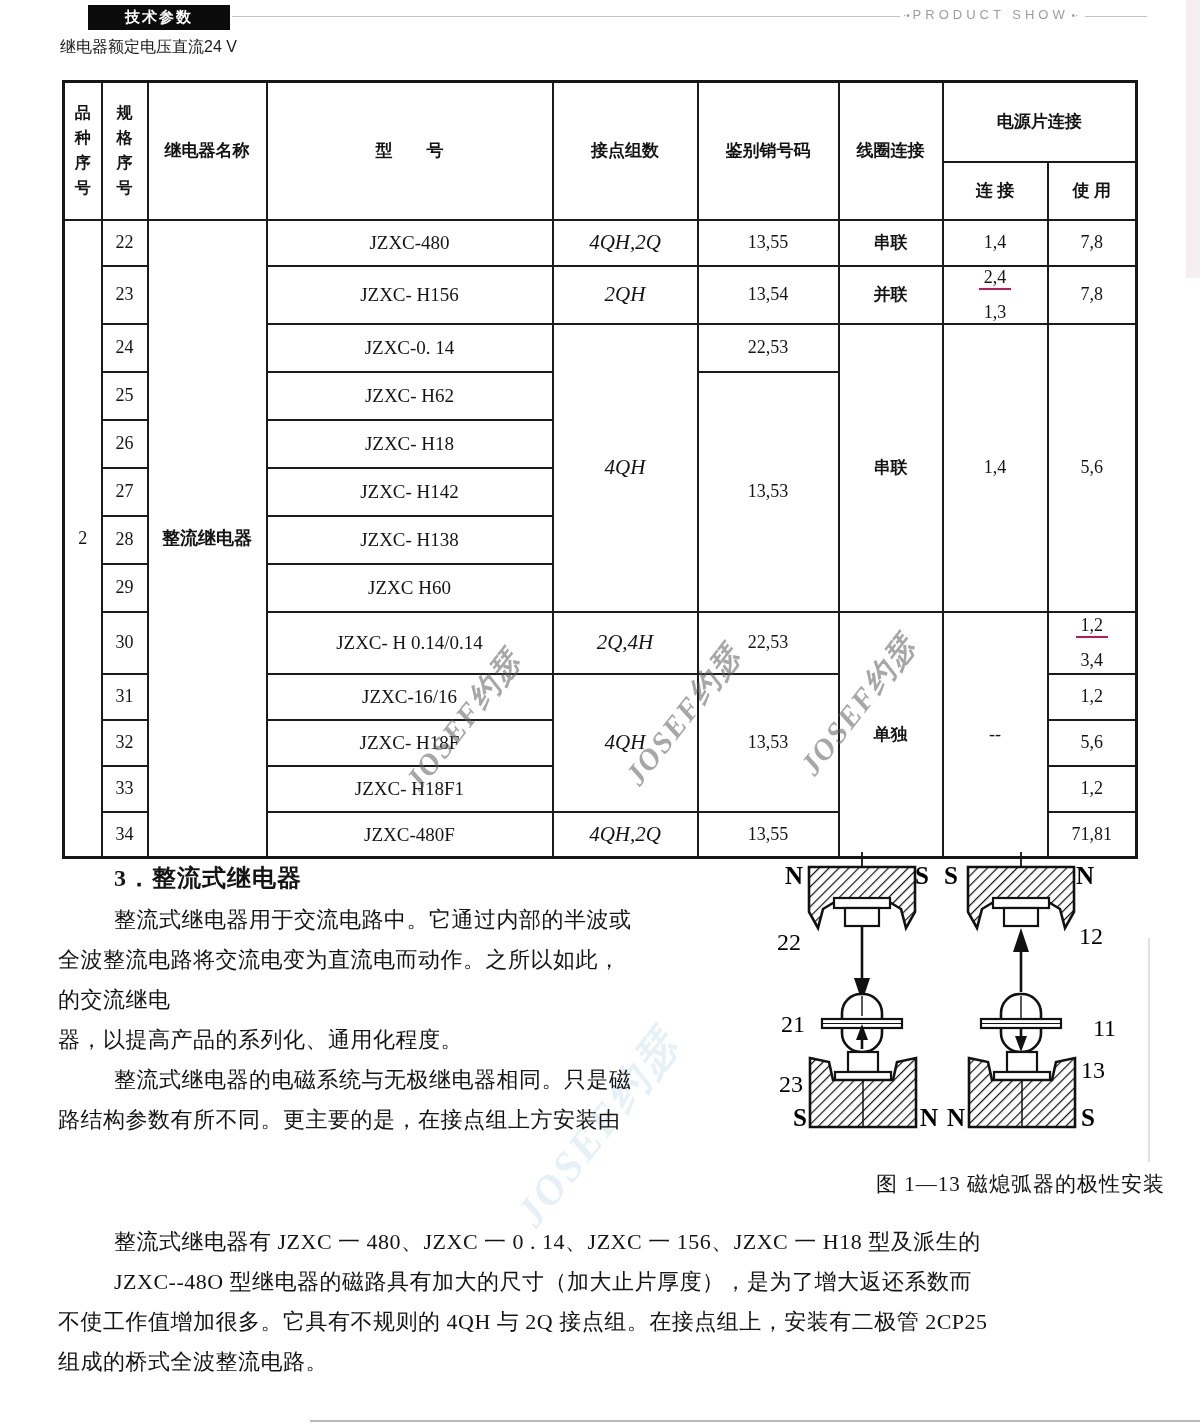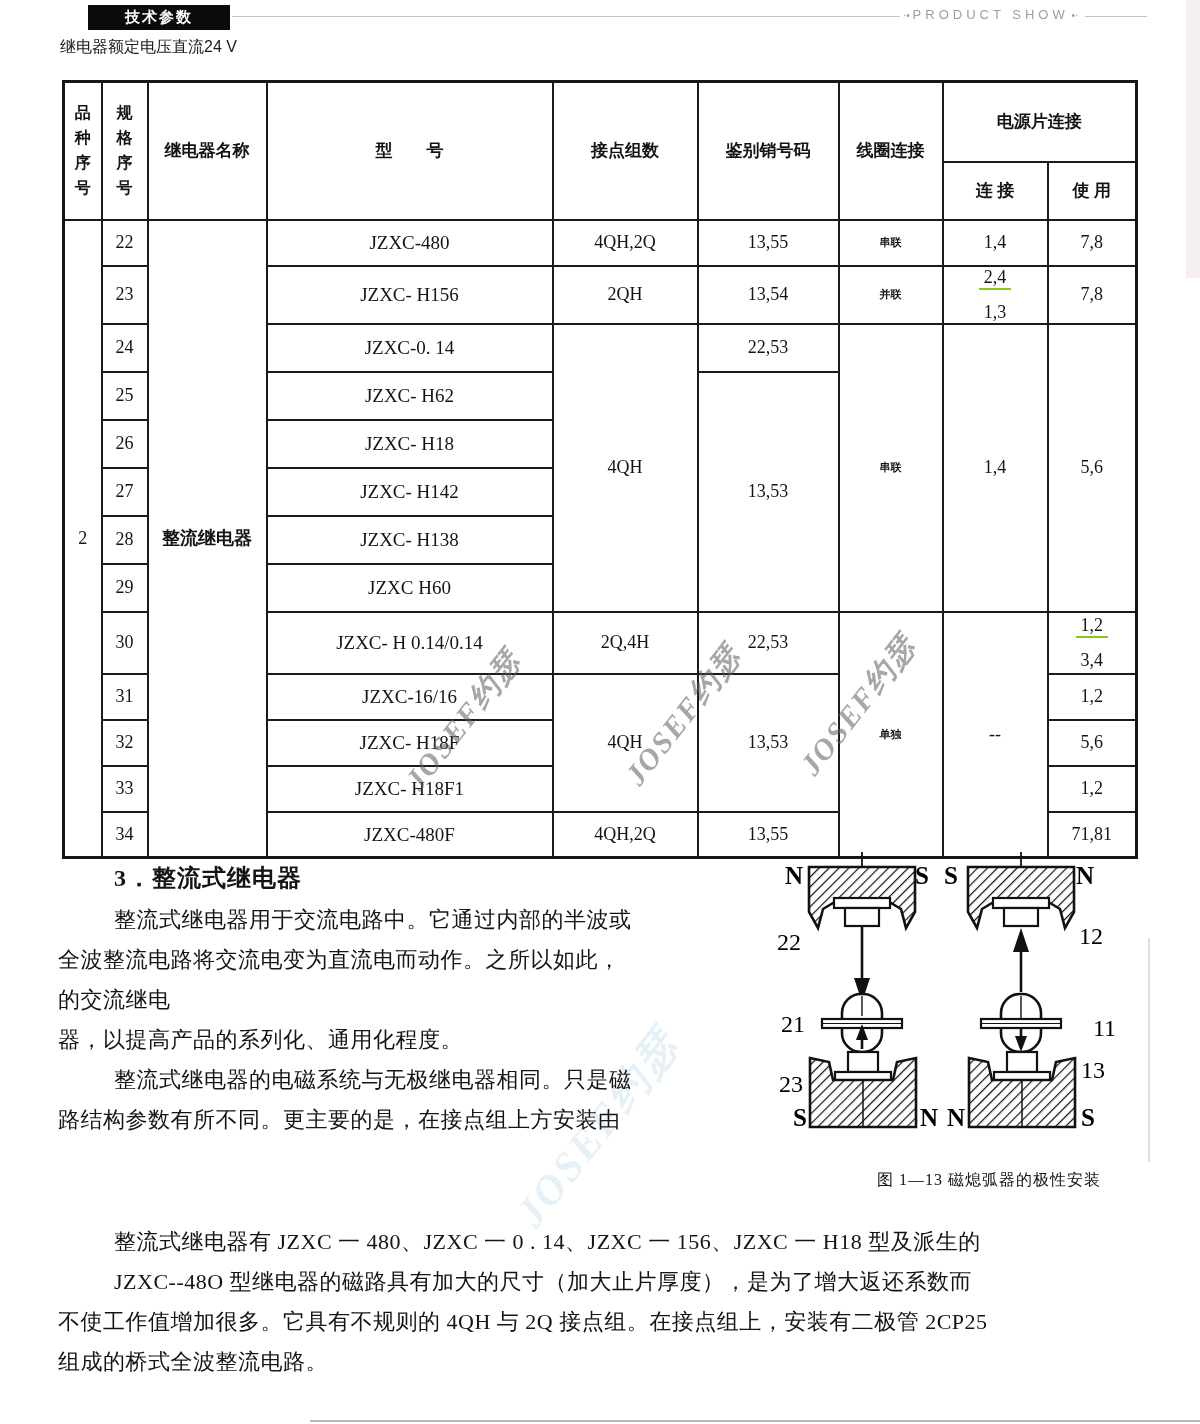--- a/index.html
+++ b/index.html
@@ -22,44 +22,44 @@
   
   .tblwrap{position:absolute;left:62px;top:80px;}
   table.spec{border-collapse:collapse;table-layout:fixed;width:1073px;border:3px solid #161616;}
   table.spec td,table.spec th{border:2px solid #1b1b1b;padding:0;text-align:center;vertical-align:middle;
             overflow:hidden;}
   th.hcn{font-family:"Liberation Sans","DejaVu Sans",sans-serif;font-weight:bold;font-size:17px;}
   .v-text{display:block;width:18px;margin:0 auto;line-height:1.55;word-break:break-all;
           font-size:16px;font-weight:bold;font-family:"Liberation Sans","DejaVu Sans",sans-serif;}
   td.num{font-family:"Liberation Serif","DejaVu Serif",serif;font-size:18px;}
   td.model{text-align:left;padding-left:14px;font-size:19px;font-family:"Liberation Serif","DejaVu Serif",serif;}
-  td.contacts{font-size:18px;}
-  td.cn{font-family:"Liberation Sans","DejaVu Sans",sans-serif;font-weight:bold;font-size:11px;}
+  td.contacts{font-style:italic;font-size:21px;}
+  td.cn{font-family:"Liberation Sans","DejaVu Sans",sans-serif;font-weight:bold;font-size:17px;}
   .frac{display:inline-block;vertical-align:middle;line-height:1.15;}
-  .frac-top{display:block;border-bottom:2px solid #84cc16;padding:0 5px 1px;}
+  .frac-top{display:block;border-bottom:2px solid #be185d;padding:0 5px 1px;}
   .frac-bot{display:block;padding-top:12px;}
 
   
   .wm{position:absolute;font-family:"Liberation Serif","DejaVu Serif",serif;font-weight:bold;
       font-style:italic;white-space:nowrap;pointer-events:none;}
   .wm-g{color:rgba(95,95,95,.55);font-size:30px;letter-spacing:2px;transform:rotate(-52deg);}
   .wm-b{color:rgba(125,185,210,.20);font-size:42px;letter-spacing:3px;transform:rotate(-52deg);}
 
   
   .sec-heading{position:absolute;left:58px;top:862px;width:690px;font-size:24px;font-weight:bold;
                padding-left:56px;letter-spacing:1px;}
   .col-text{position:absolute;left:58px;top:900px;width:692px;}
   .full-text{position:absolute;left:58px;top:1222px;width:1142px;}
   .tline{font-size:22px;line-height:40px;height:40px;white-space:nowrap;letter-spacing:.5px;}
   .tline.indent{padding-left:56px;}
 
   
   .figure{position:absolute;left:765px;top:852px;width:400px;height:312px;}
-  .fig-caption{position:absolute;left:789px;top:1170px;width:400px;text-align:center;
-               font-size:16px;letter-spacing:1px;}
+  .fig-caption{position:absolute;left:765px;top:1170px;width:400px;text-align:right;
+               font-size:21px;letter-spacing:1px;}
 
   
   .edge-pink{position:absolute;left:1186px;top:0;width:14px;height:278px;background:#f6eef1;}
   .edge-line{position:absolute;left:1148px;top:938px;width:2px;height:224px;background:#e0e0e0;}
   .bottom-line{position:absolute;left:310px;top:1420px;width:890px;height:2px;background:#b9b9b9;}
 </style>
 </head>
 <body>
 
 <div class="page">

